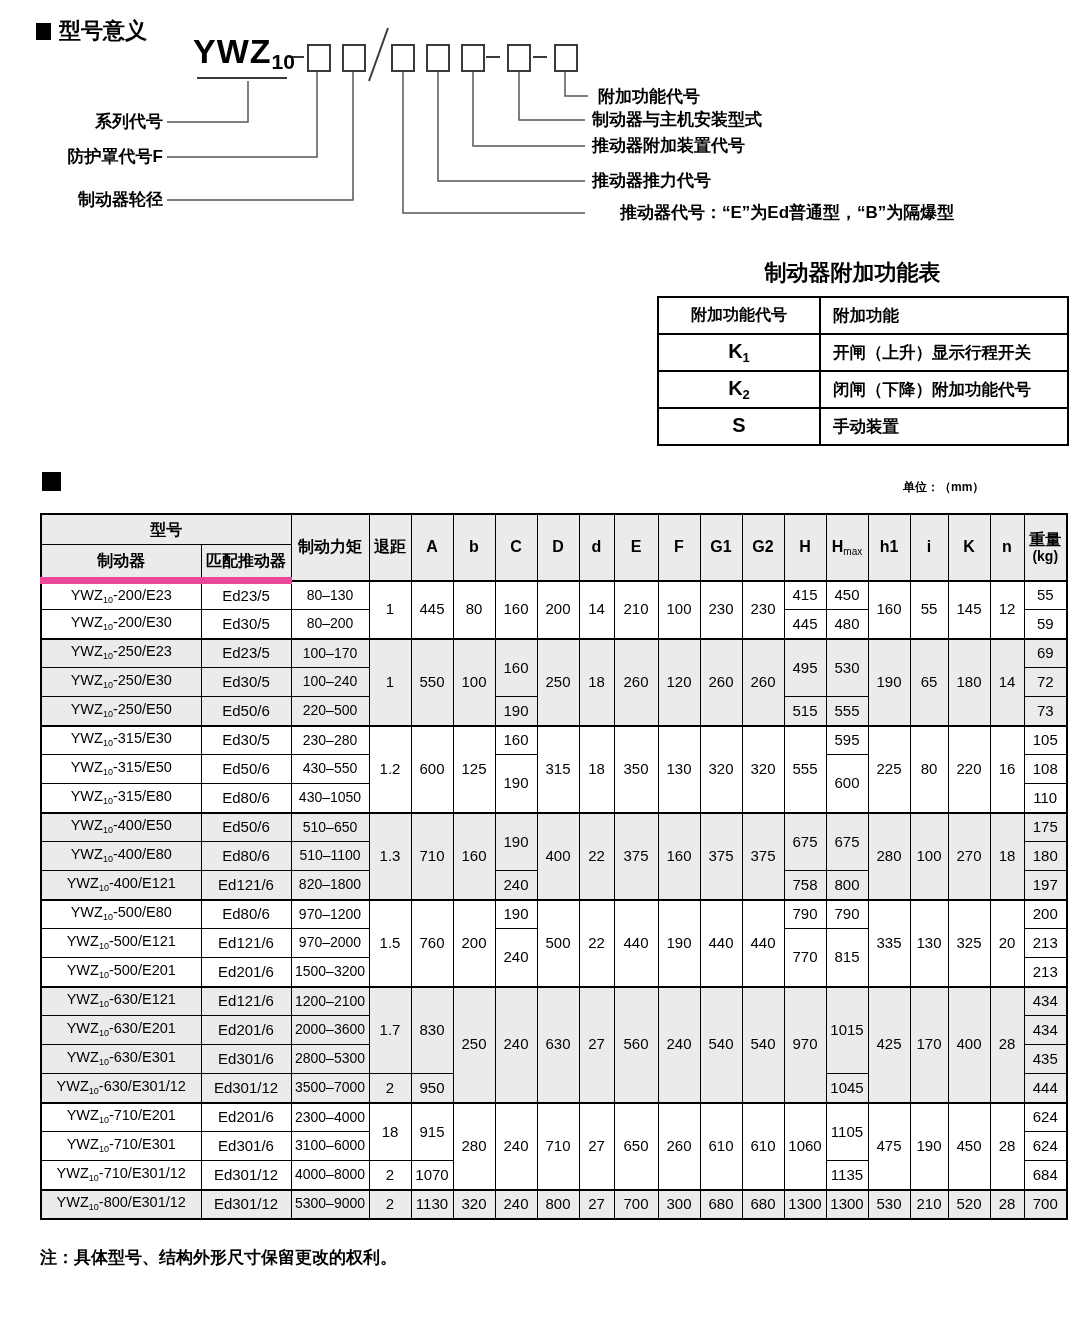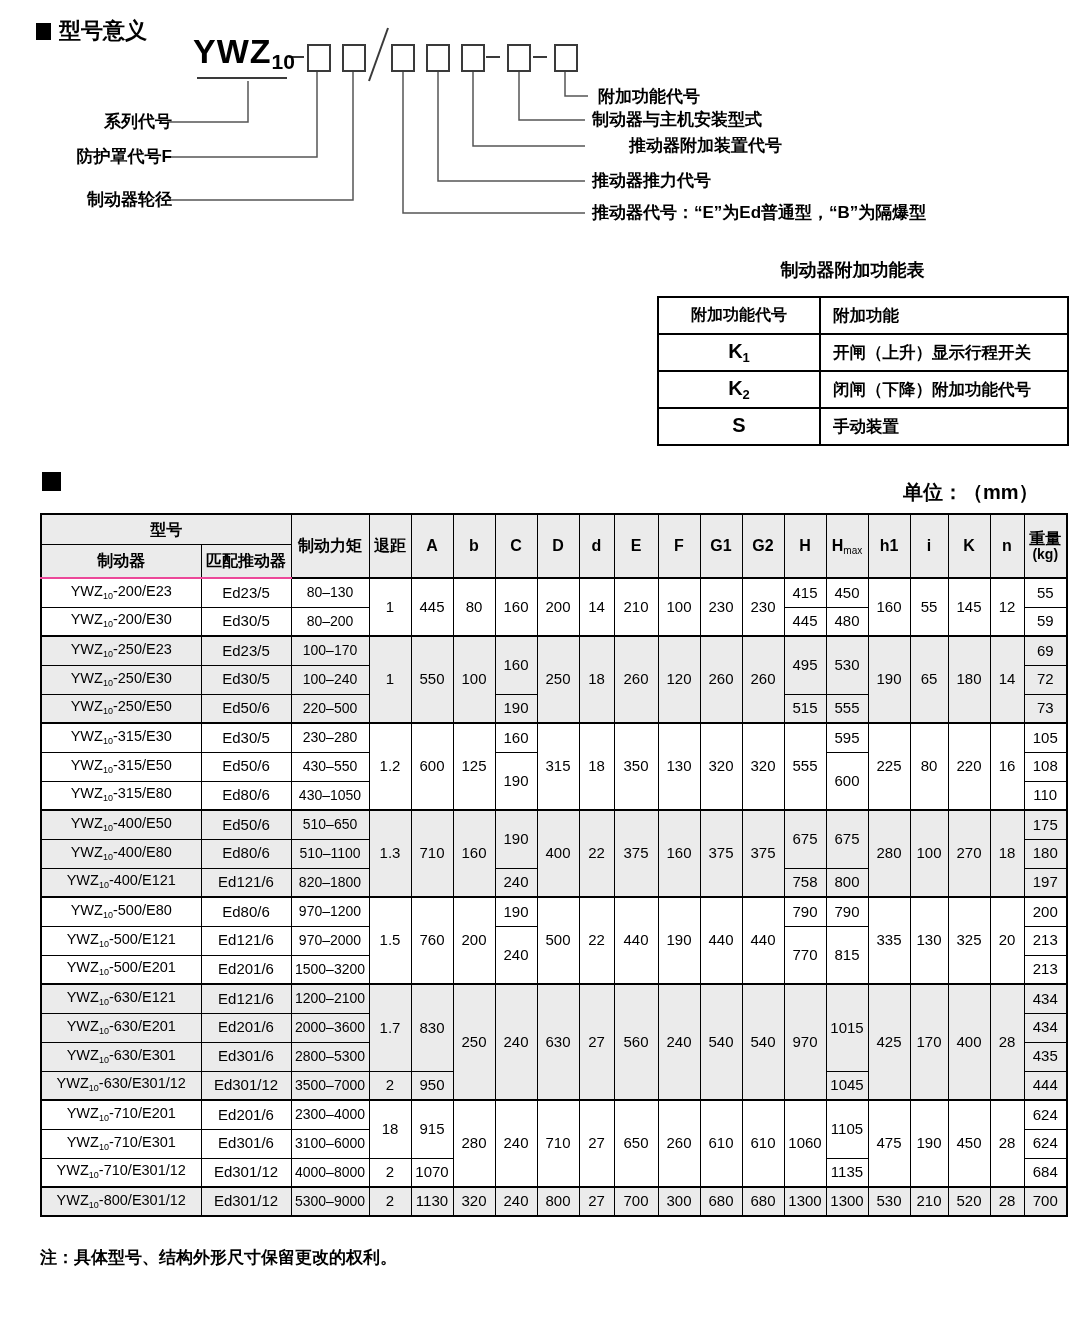--- a/index.html
+++ b/index.html
@@ -9,46 +9,46 @@
     -webkit-font-smoothing:antialiased;
   }
   .abs{position:absolute;}
   
   .sec-head{font-weight:bold;display:flex;align-items:center;}
   .sq{display:inline-block;background:#000;margin-right:8px;}
   #sec1{left:36px;top:16px;font-size:22px;}
   #sec1 .sq{width:15px;height:17px;}
   #sec2{left:42px;top:472px;font-size:21px;}
   #sec2 .sq{width:19px;height:19px;}
-  #unit-label{left:903px;top:479px;font-size:20px;font-weight:600;}
+  #unit-label{left:903px;top:479px;font-size:12px;font-weight:600;}
   
   #diagram-svg{left:0;top:0;pointer-events:none;}
   #ywz{left:193px;top:32px;font-size:34px;font-weight:bold;letter-spacing:1px;}
   #ywz sub{font-size:21px;font-weight:bold;vertical-align:-6px;letter-spacing:0;}
   .dgl{font-size:17px;font-weight:bold;white-space:nowrap;line-height:19px;}
-  .dgl.left{left:49px;width:123px;text-align:right;}
+  .dgl.left{left:40px;width:123px;text-align:right;}
   .dgl.right{left:592px;text-align:left;}
   
-  #fn-title{left:657px;top:258px;width:391px;text-align:center;font-size:18px;font-weight:bold;}
+  #fn-title{left:657px;top:258px;width:391px;text-align:center;font-size:22px;font-weight:bold;}
   #fn-table{left:657px;top:296px;border-collapse:collapse;table-layout:fixed;width:391px;}
   #fn-table td{border:2px solid #000;height:33px;font-weight:bold;vertical-align:middle;}
   #fn-table td.c1{width:158px;text-align:center;font-size:16px;}
   #fn-table td.c2{width:233px;text-align:left;padding-left:12px;font-size:16.5px;}
   #fn-table td.code{font-size:20px;}
   #fn-table td.code sub{font-size:13px;vertical-align:-4px;}
   
   #spec-table{left:40px;top:513px;border-collapse:collapse;table-layout:fixed;width:1026px;}
   #spec-table th,#spec-table td{
     border:1px solid #000;text-align:center;vertical-align:middle;padding:0;
     font-size:15px;font-weight:normal;line-height:1.1;overflow:hidden;
   }
   #spec-table{border:2px solid #000;}
   #spec-table thead th{background:#ebebeb;font-weight:bold;}
   #spec-table thead tr:first-child th{height:29px;font-size:16px;}
-  #spec-table thead tr:last-child th{height:32px;font-size:16px;border-bottom:2px solid #ec4899;}
+  #spec-table thead tr:last-child th{height:32px;font-size:16px;border-bottom:7px solid #ec4899;}
   #spec-table thead .lt{font-size:17px;}
   #spec-table tbody tr{height:29px;margin-top:8px;}
   #spec-table tbody tr.shade td{background:#ebebeb;}
   #spec-table tbody tr.gtop td{border-top:2px solid #000;}
   #spec-table td.model{font-size:14.5px;}
   #spec-table td.model sub{font-size:9px;vertical-align:-3px;}
   #spec-table td.tq{font-size:14px;}
   #spec-table th sub{font-size:10px;vertical-align:-3px;font-weight:normal;}
   #spec-table th .kg2{font-size:14px;display:block;line-height:15px;}
   #note{left:40px;top:1246px;font-size:17px;font-weight:600;}
@@ -91,23 +91,23 @@
 </svg>
 
 <div class="abs" id="ywz"><span>YWZ</span><sub>10</sub></div>
 
 <div class="abs dgl left" style="top:112px;">系列代号</div>
 <div class="abs dgl left" style="top:147px;">防护罩代号F</div>
 <div class="abs dgl left" style="top:190px;">制动器轮径</div>
 
 <div class="abs dgl right" style="top:87px;left:598px;">附加功能代号</div>
 <div class="abs dgl right" style="top:110px;">制动器与主机安装型式</div>
-<div class="abs dgl right" style="top:136px;margin-left:37px;">推动器附加装置代号</div>
+<div class="abs dgl right" style="top:136px;">推动器附加装置代号</div>
 <div class="abs dgl right" style="top:171px;">推动器推力代号</div>
-<div class="abs dgl right" style="top:203px;">推动器代号：“E”为Ed普通型，“B”为隔爆型</div>
+<div class="abs dgl right" style="top:203px;margin-left:28px;">推动器代号：“E”为Ed普通型，“B”为隔爆型</div>
 
 <div class="abs" id="fn-title">制动器附加功能表</div>
 <table class="abs" id="fn-table">
   <tbody>
       <tr>
     <td class="c1">附加功能代号</td>
     <td class="c2">附加功能</td>
   </tr>
   <tr>
     <td class="c1 code"><span>K</span><sub>1</sub></td>

